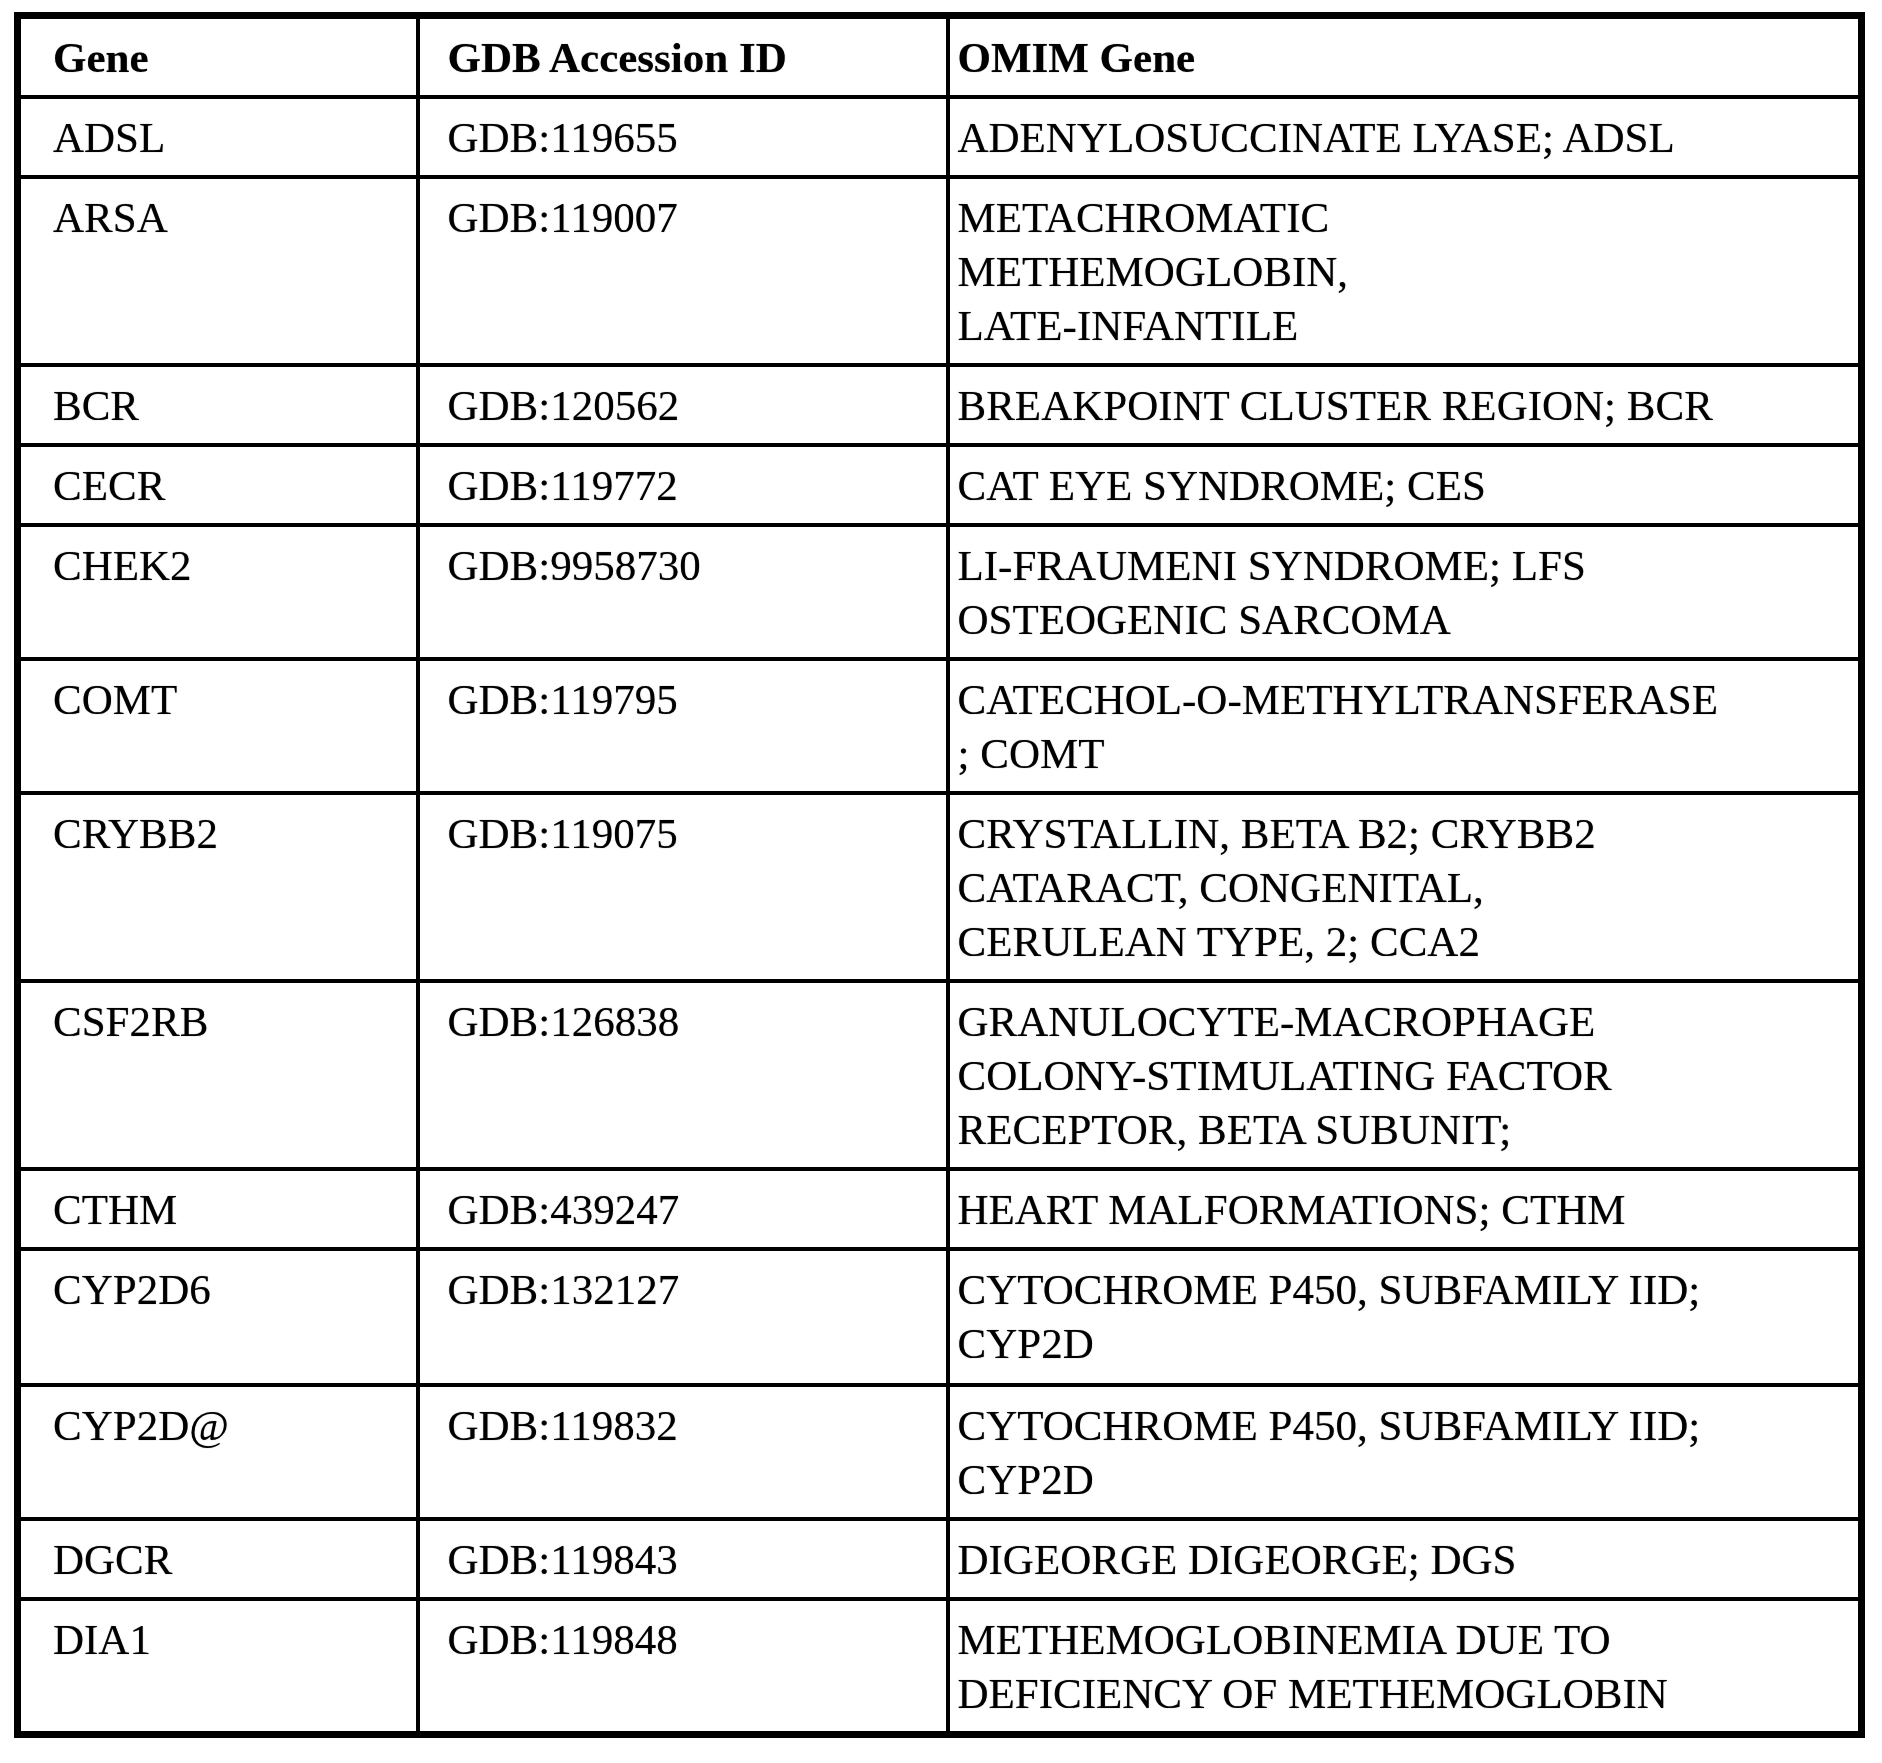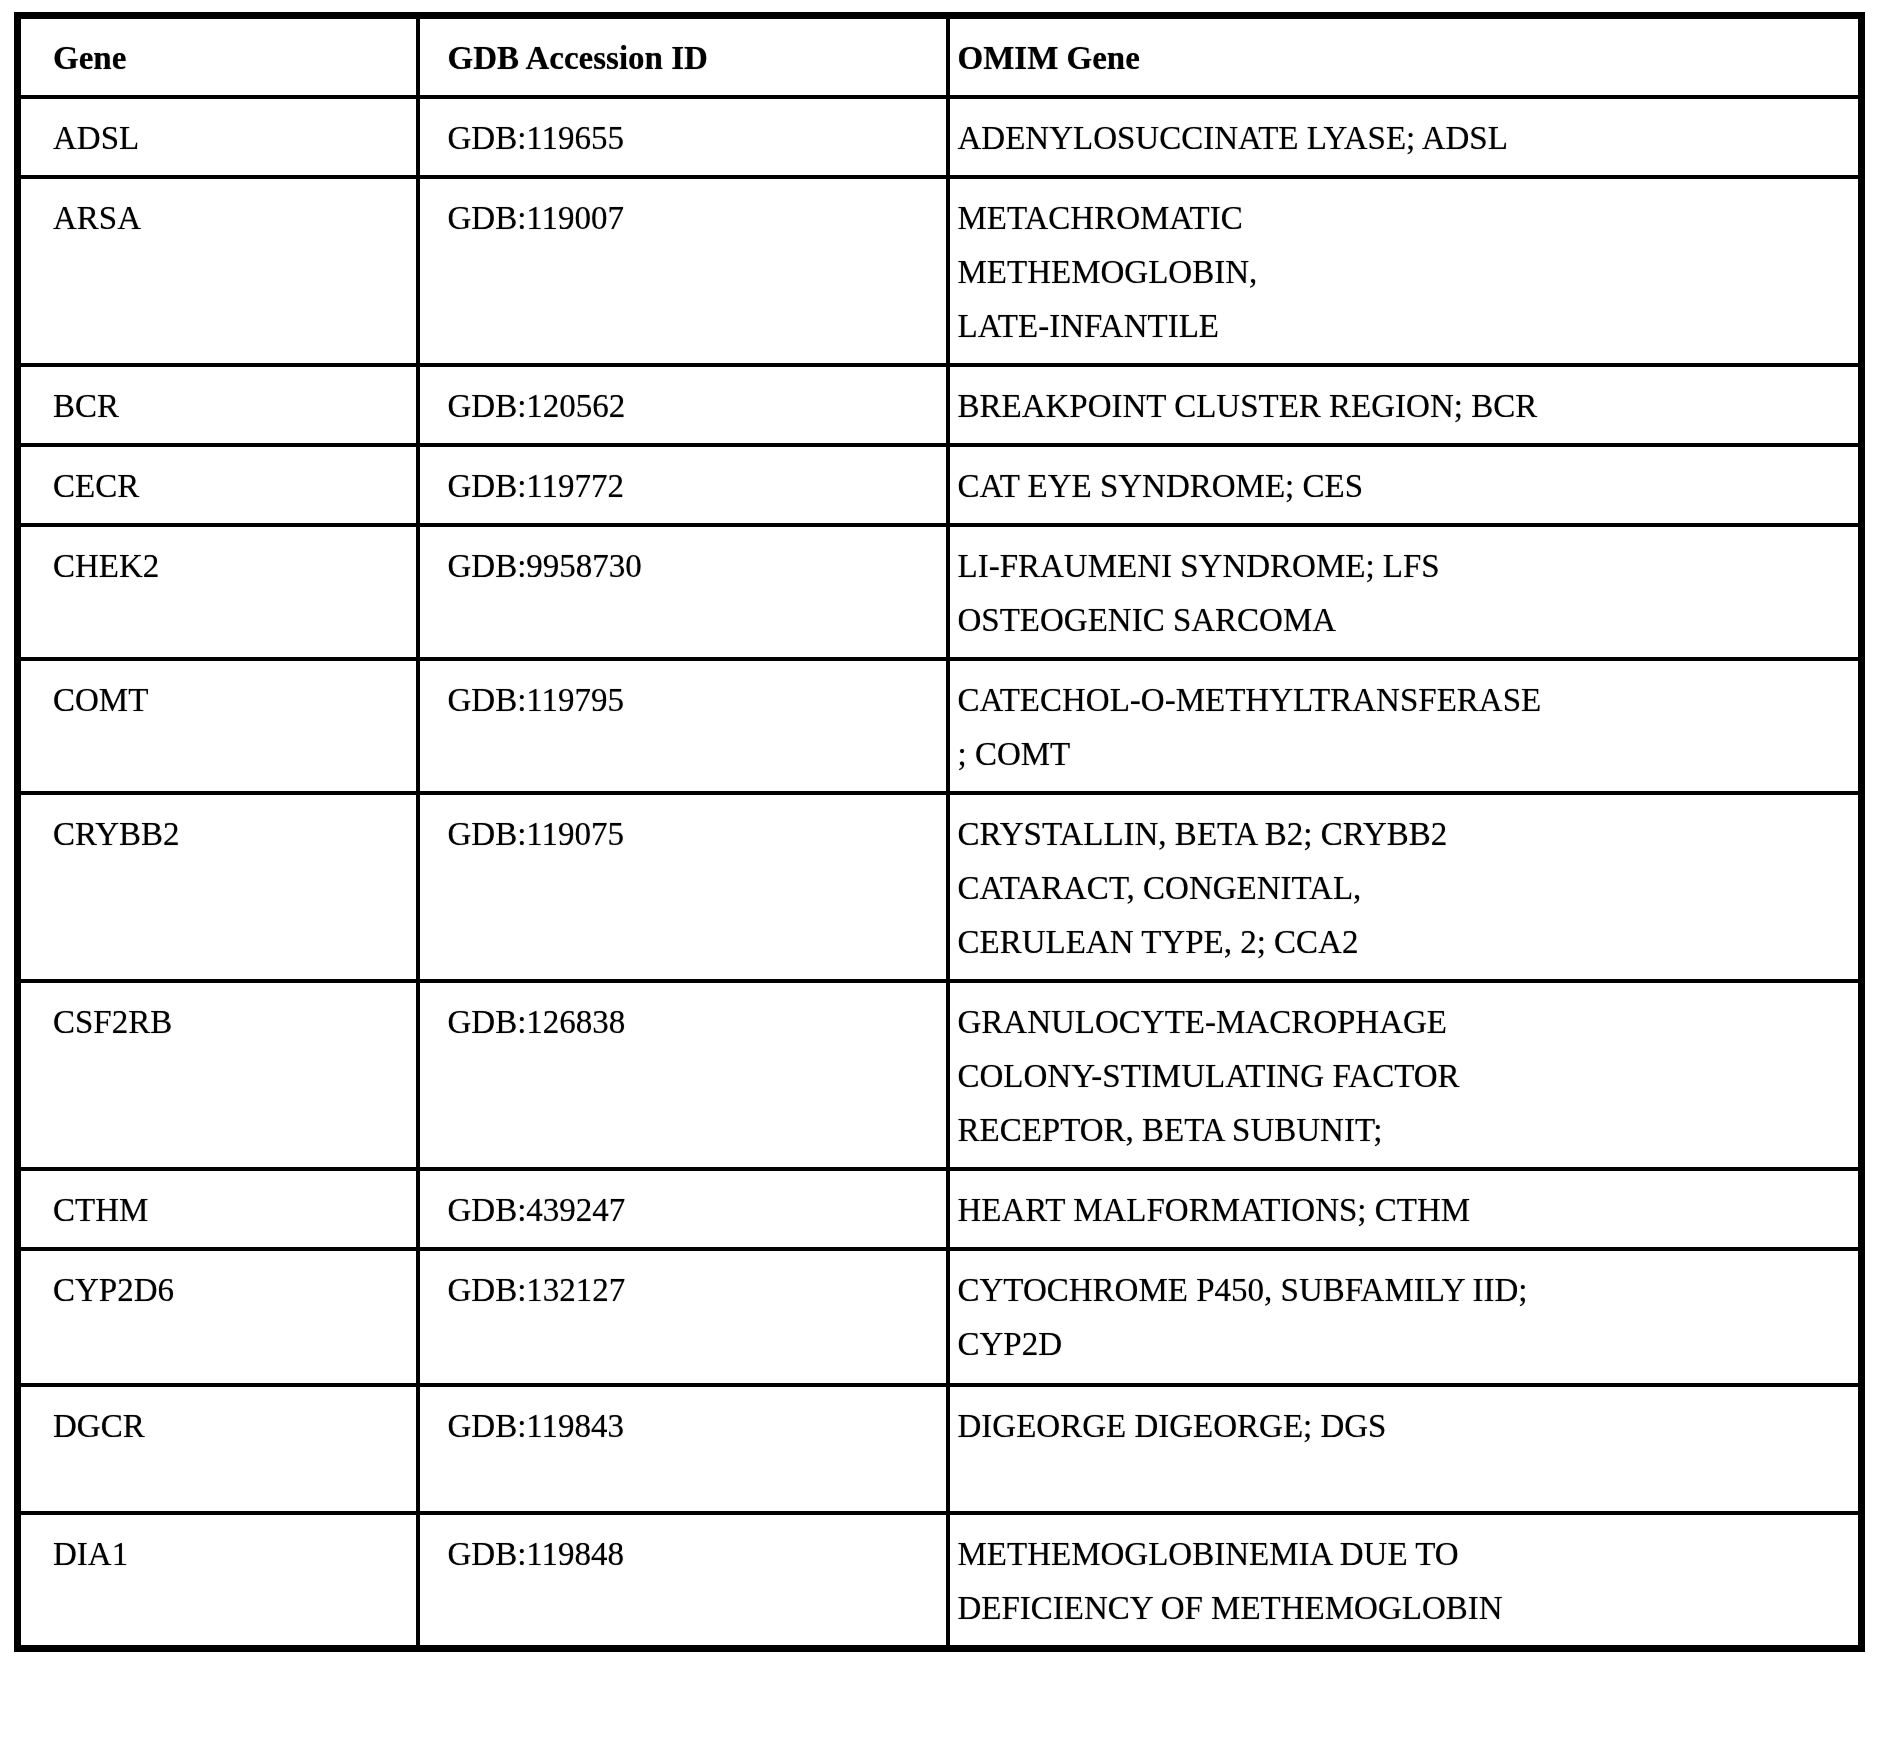--- a/index.html
+++ b/index.html
@@ -24,21 +24,21 @@
     table-layout: fixed;
     border: 7px solid #000;
     background: #ffffff;
   }
   col.c-gene { width: 400px; }
   col.c-gdb  { width: 530px; }
   col.c-omim { width: 914px; }
   th, td {
     border: 4px solid #000;
     vertical-align: top;
-    font-size: 33px;
+    font-size: 43px;
     line-height: 54px;
     text-align: left;
     font-weight: normal;
     
     text-shadow: 0 0 1px rgba(0,0,0,0.55);
     overflow: hidden;
   }
   thead th { font-weight: bold; }
   th:nth-child(1), td:nth-child(1) { padding: 12px 10px 10px 32px; }
   th:nth-child(2), td:nth-child(2) { padding: 12px 10px 10px 28px; }
@@ -131,20 +131,26 @@
       <td>GDB:439247</td>
       <td>HEART MALFORMATIONS; CTHM</td>
     </tr>
     <tr>
       <td>CYP2D6</td>
       <td>GDB:132127</td>
       <td>CYTOCHROME P450, SUBFAMILY IID;
 CYP2D</td>
     </tr>
     <tr>
+      <td>CYP2D@</td>
+      <td>GDB:119832</td>
+      <td>CYTOCHROME P450, SUBFAMILY IID;
+CYP2D</td>
+    </tr>
+    <tr>
       <td>DGCR</td>
       <td>GDB:119843</td>
       <td>DIGEORGE DIGEORGE; DGS</td>
     </tr>
     <tr>
       <td>DIA1</td>
       <td>GDB:119848</td>
       <td>METHEMOGLOBINEMIA DUE TO
 DEFICIENCY OF METHEMOGLOBIN</td>
     </tr>

